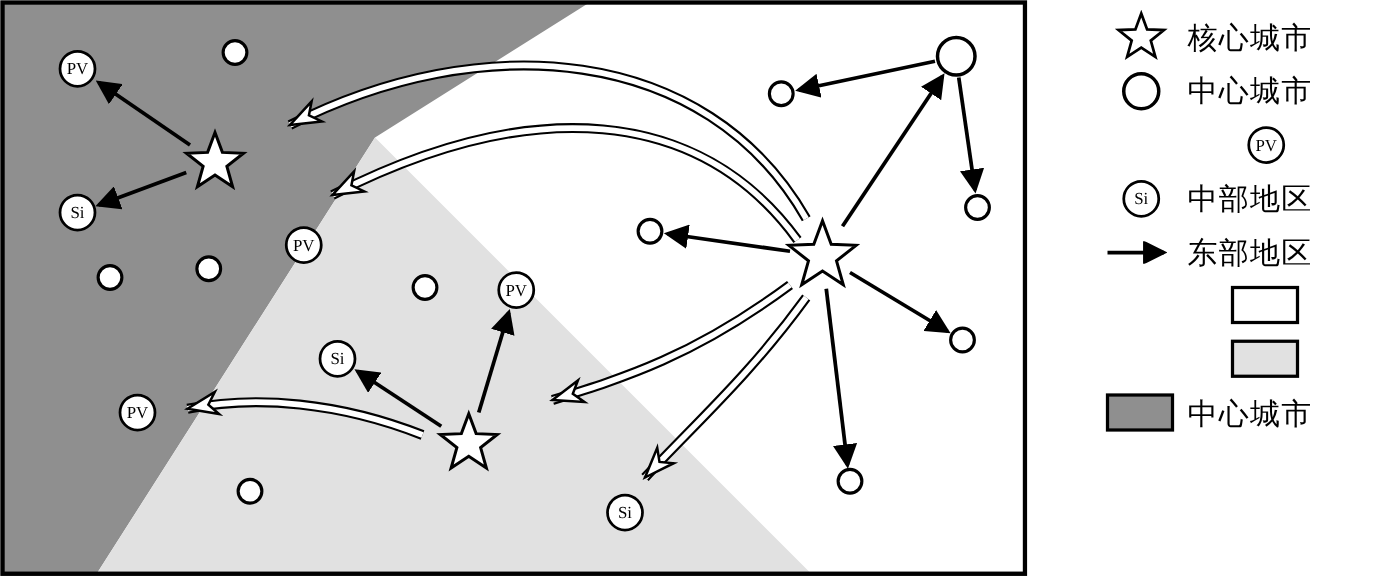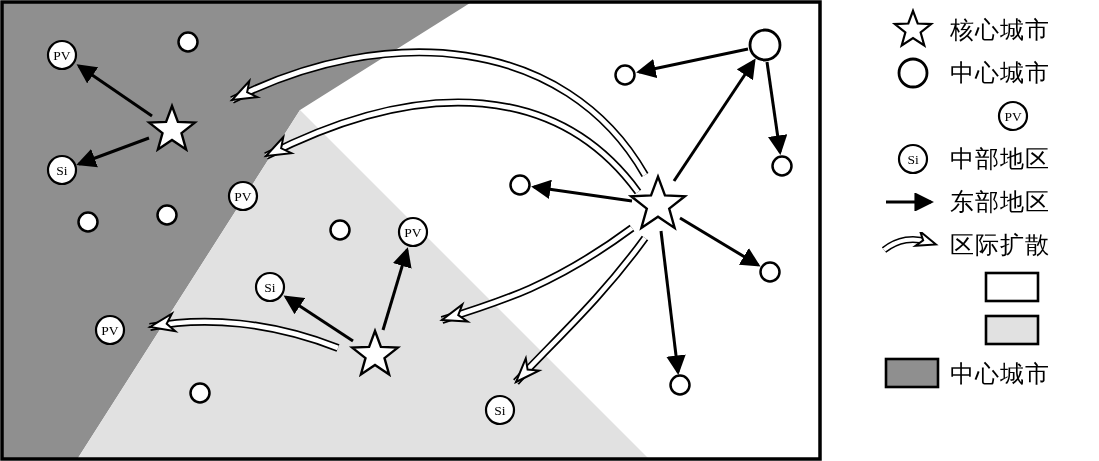--- a/index.html
+++ b/index.html
@@ -183,30 +183,20 @@
             <marker id="abl" viewBox="0 0 10 10" refX="8.5" refY="5" markerWidth="6.5" markerHeight="6.5" orient="auto">
               <path d="M0,0 L10,5 L0,10 Z" fill="#000"></path>
             </marker>
           </defs>
           <line x1="3" y1="9" x2="48" y2="9" stroke="#000" stroke-width="3" marker-end="url(#abl)"></line>
         </svg>
       </span>
       <span class="llabel">东部地区</span>
     </div>
 
-    <div class="lrow">
-      <span class="lsym">
-        <svg width="66" height="26" viewBox="0 0 66 26">
-          <path d="M4,18 C18,7 34,5 47,10" fill="none" stroke="#000" stroke-width="7"></path>
-          <path d="M4,18 C18,7 34,5 47,10" fill="none" stroke="#fff" stroke-width="4"></path>
-          <path class="dart" d="M0,0 L-19,-7.5 L-13.5,0 L-19,7.5 Z" transform="translate(56,12.5) rotate(18)"></path>
-        </svg>
-      </span>
-      <span class="llabel">区际扩散</span>
-    </div>
 
     <div class="lrow">
       <span class="lsym">
         <svg width="58" height="33" viewBox="0 0 58 33">
           <rect class="swatch" x="2" y="2" width="52" height="28" fill="#ffffff"></rect>
         </svg>
       </span>
     </div>
 
     <div class="lrow">

